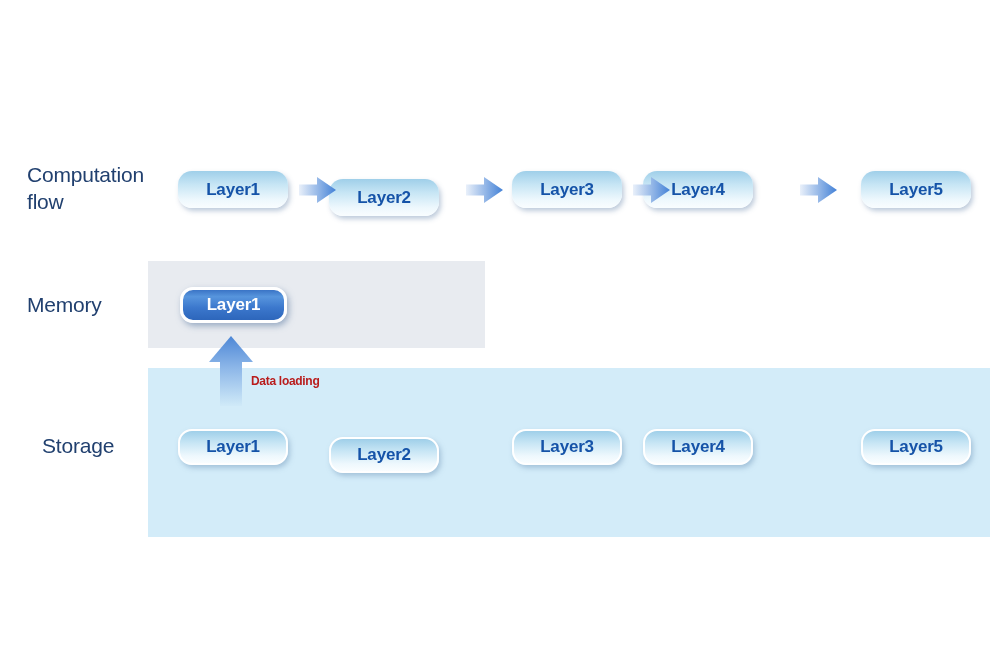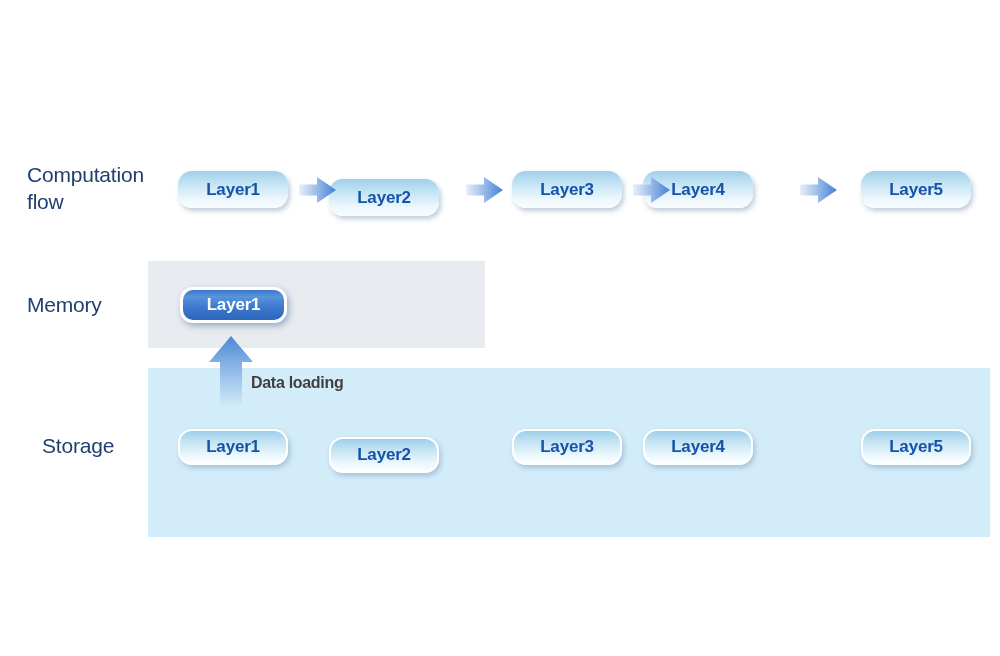--- a/index.html
+++ b/index.html
@@ -106,23 +106,23 @@
   
   .up-arrow {
     position: absolute;
     left: 209px; top: 336px;
     width: 44px; height: 70px;
     z-index: 2;
   }
   .data-loading-label {
     position: absolute;
     left: 251px; top: 374px;
-    font-size: 16px;
+    font-size: 12px;
     font-weight: 700;
-    color: #404040;
+    color: #b91c1c;
     letter-spacing: -0.3px;
     z-index: 2;
   }
 
   .svg-defs { position: absolute; width: 0; height: 0; overflow: hidden; }
 </style>
 </head>
 <body>
 
 <div class="canvas">

